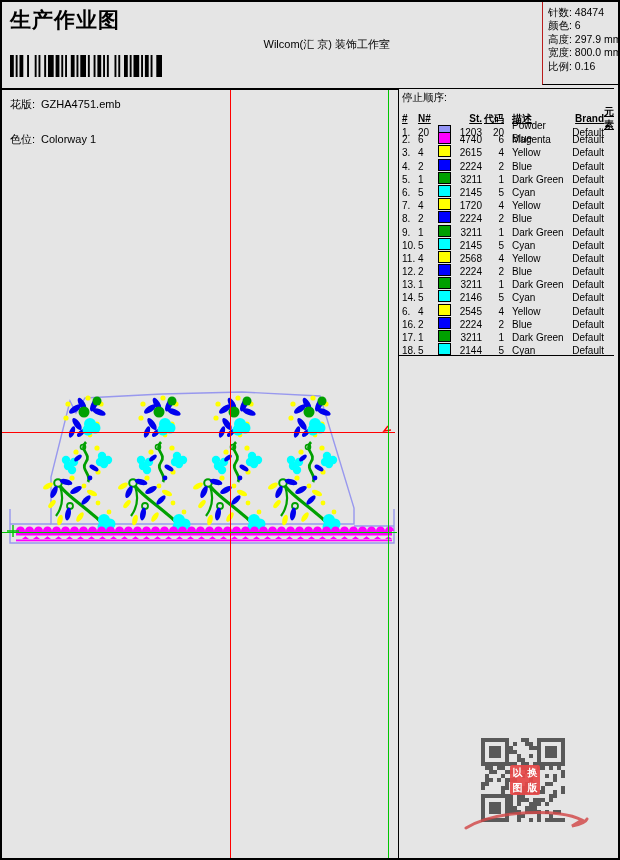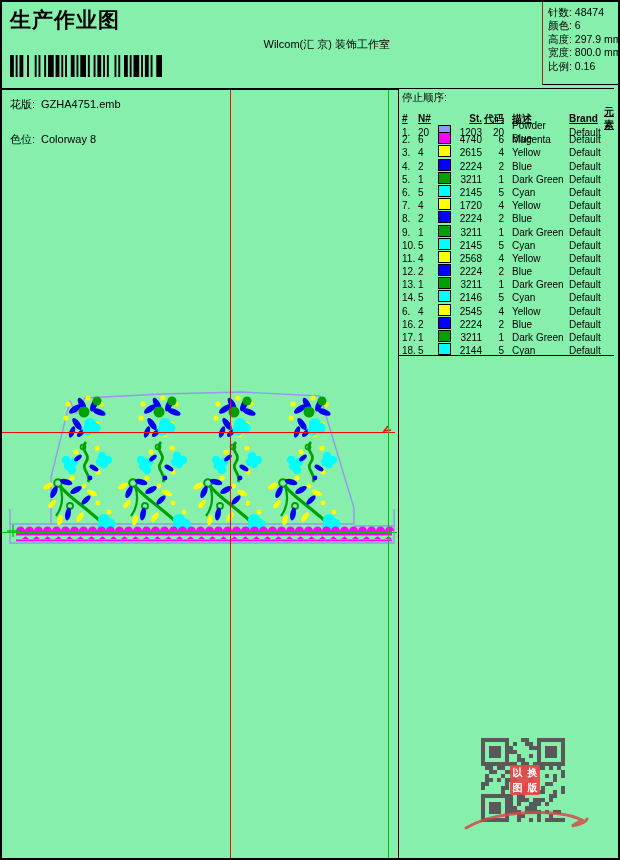--- a/index.html
+++ b/index.html
@@ -1,17 +1,17 @@
 <!DOCTYPE html>
 <html><head>
 <meta charset="utf-8">
 <style>
   html,body{margin:0;padding:0;background:#fff;}
   .page{position:relative;width:620px;height:860px;box-sizing:border-box;
-        border:2px solid #000;background:#86efac;overflow:hidden;
+        border:2px solid #000;background:#e5e5e5;overflow:hidden;
         font-family:"Liberation Sans",sans-serif;color:#000;}
   
   .title-block{position:absolute;left:8px;top:4px;width:380px;}
   .page-title{font-size:21px;font-weight:bold;margin:0;letter-spacing:1px;}
   .studio{font-size:11px;margin-top:3px;text-align:right;}
   .barcode{margin-top:3px;display:block;}
   .meta-line{font-size:11px;margin-top:20px;}
   .meta-line .lbl{margin-right:6px;}
   
   .stats-box{position:absolute;left:540px;top:0;width:76px;height:83px;
@@ -30,21 +30,21 @@
   .table-box{position:absolute;left:396px;top:86px;width:216px;height:268px;
              border-top:1px solid #000;border-bottom:1px solid #000;
              box-sizing:border-box;padding:2px 0 0 4px;font-size:10px;}
   .seq-title{font-size:10.5px;line-height:13px;}
   .thead,.trow{display:grid;grid-template-columns:16px 20px 16px 28px 22px 64px 36px 14px;
                align-items:center;line-height:13.2px;height:13.2px;}
   .thead{font-weight:bold;height:14px;margin-top:1px;}
   .thead span{text-decoration:underline;}
   .c-st,.c-code{text-align:right;}
   .c-desc{padding-left:8px;}
-  .c-brand{padding-left:1px;}
+  .c-brand{padding-left:1px;text-align:right;}
   .swatch{width:11px;height:10px;border:1px solid #000;box-sizing:content-box;}
   
   .design-svg{position:absolute;left:0;top:383px;}
   
   .qr-wrap{position:absolute;left:479px;top:736px;width:88px;height:84px;}
   .qr-stamp{position:absolute;left:50%;top:50%;transform:translate(-50%,-50%);
             width:30px;height:30px;background:rgba(230,72,72,.93);border-radius:2px;
             display:grid;grid-template-columns:1fr 1fr;grid-template-rows:1fr 1fr;
             color:#fff;font-size:10px;font-weight:bold;text-align:center;line-height:15px;}
   .watermark{position:absolute;left:458px;top:802px;width:130px;height:54px;opacity:.82;}
@@ -86,21 +86,21 @@
         <rect x="123.50000000000007" y="0" width="5.699999999999999" height="22" fill="#000"></rect>
         <rect x="131.10000000000008" y="0" width="1.9" height="22" fill="#000"></rect>
         <rect x="134.9000000000001" y="0" width="3.8" height="22" fill="#000"></rect>
         <rect x="140.6000000000001" y="0" width="1.9" height="22" fill="#000"></rect>
         <rect x="146.30000000000013" y="0" width="5.699999999999999" height="22" fill="#000"></rect>
       </svg>
     <div class="meta-line">
       <span class="lbl">花版:</span><span>GZHA4751.emb</span>
     </div>
     <div class="meta-line">
-      <span class="lbl">色位:</span><span>Colorway 8</span>
+      <span class="lbl">色位:</span><span>Colorway 1</span>
     </div>
   </div>
 
   <div class="stats-box">
       <div class="stat-row">针数: 48474</div>
       <div class="stat-row">颜色: 6</div>
       <div class="stat-row">高度: 297.9 mm</div>
       <div class="stat-row">宽度: 800.0 mm</div>
       <div class="stat-row">比例: 0.16</div>
     </div>

